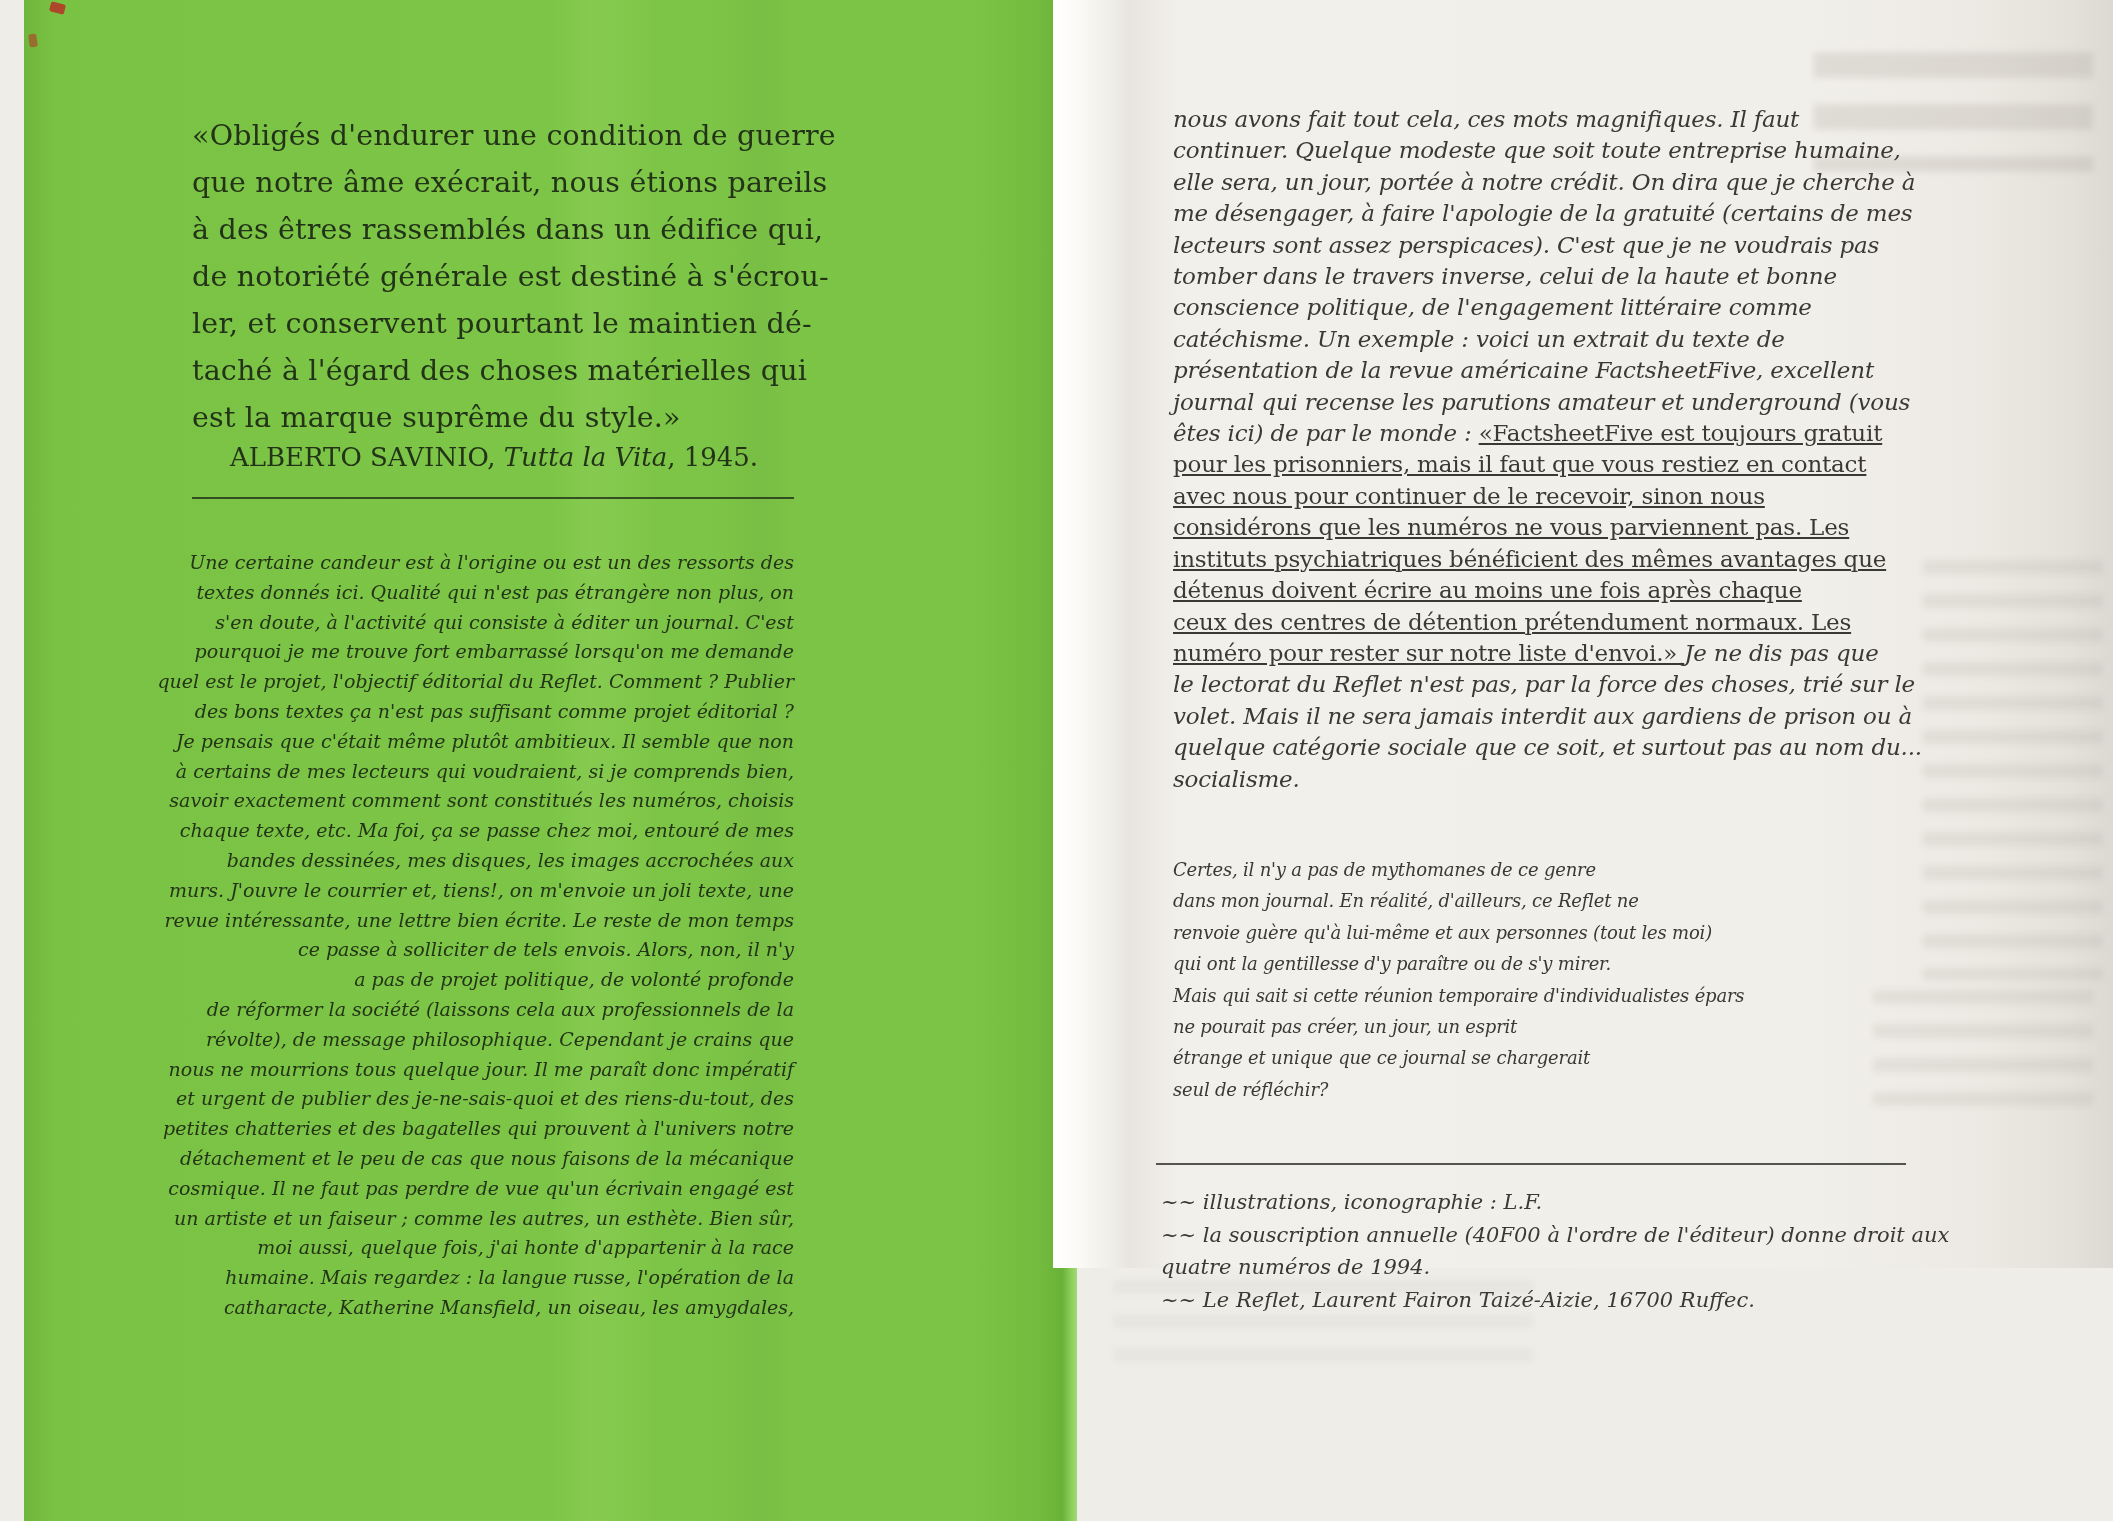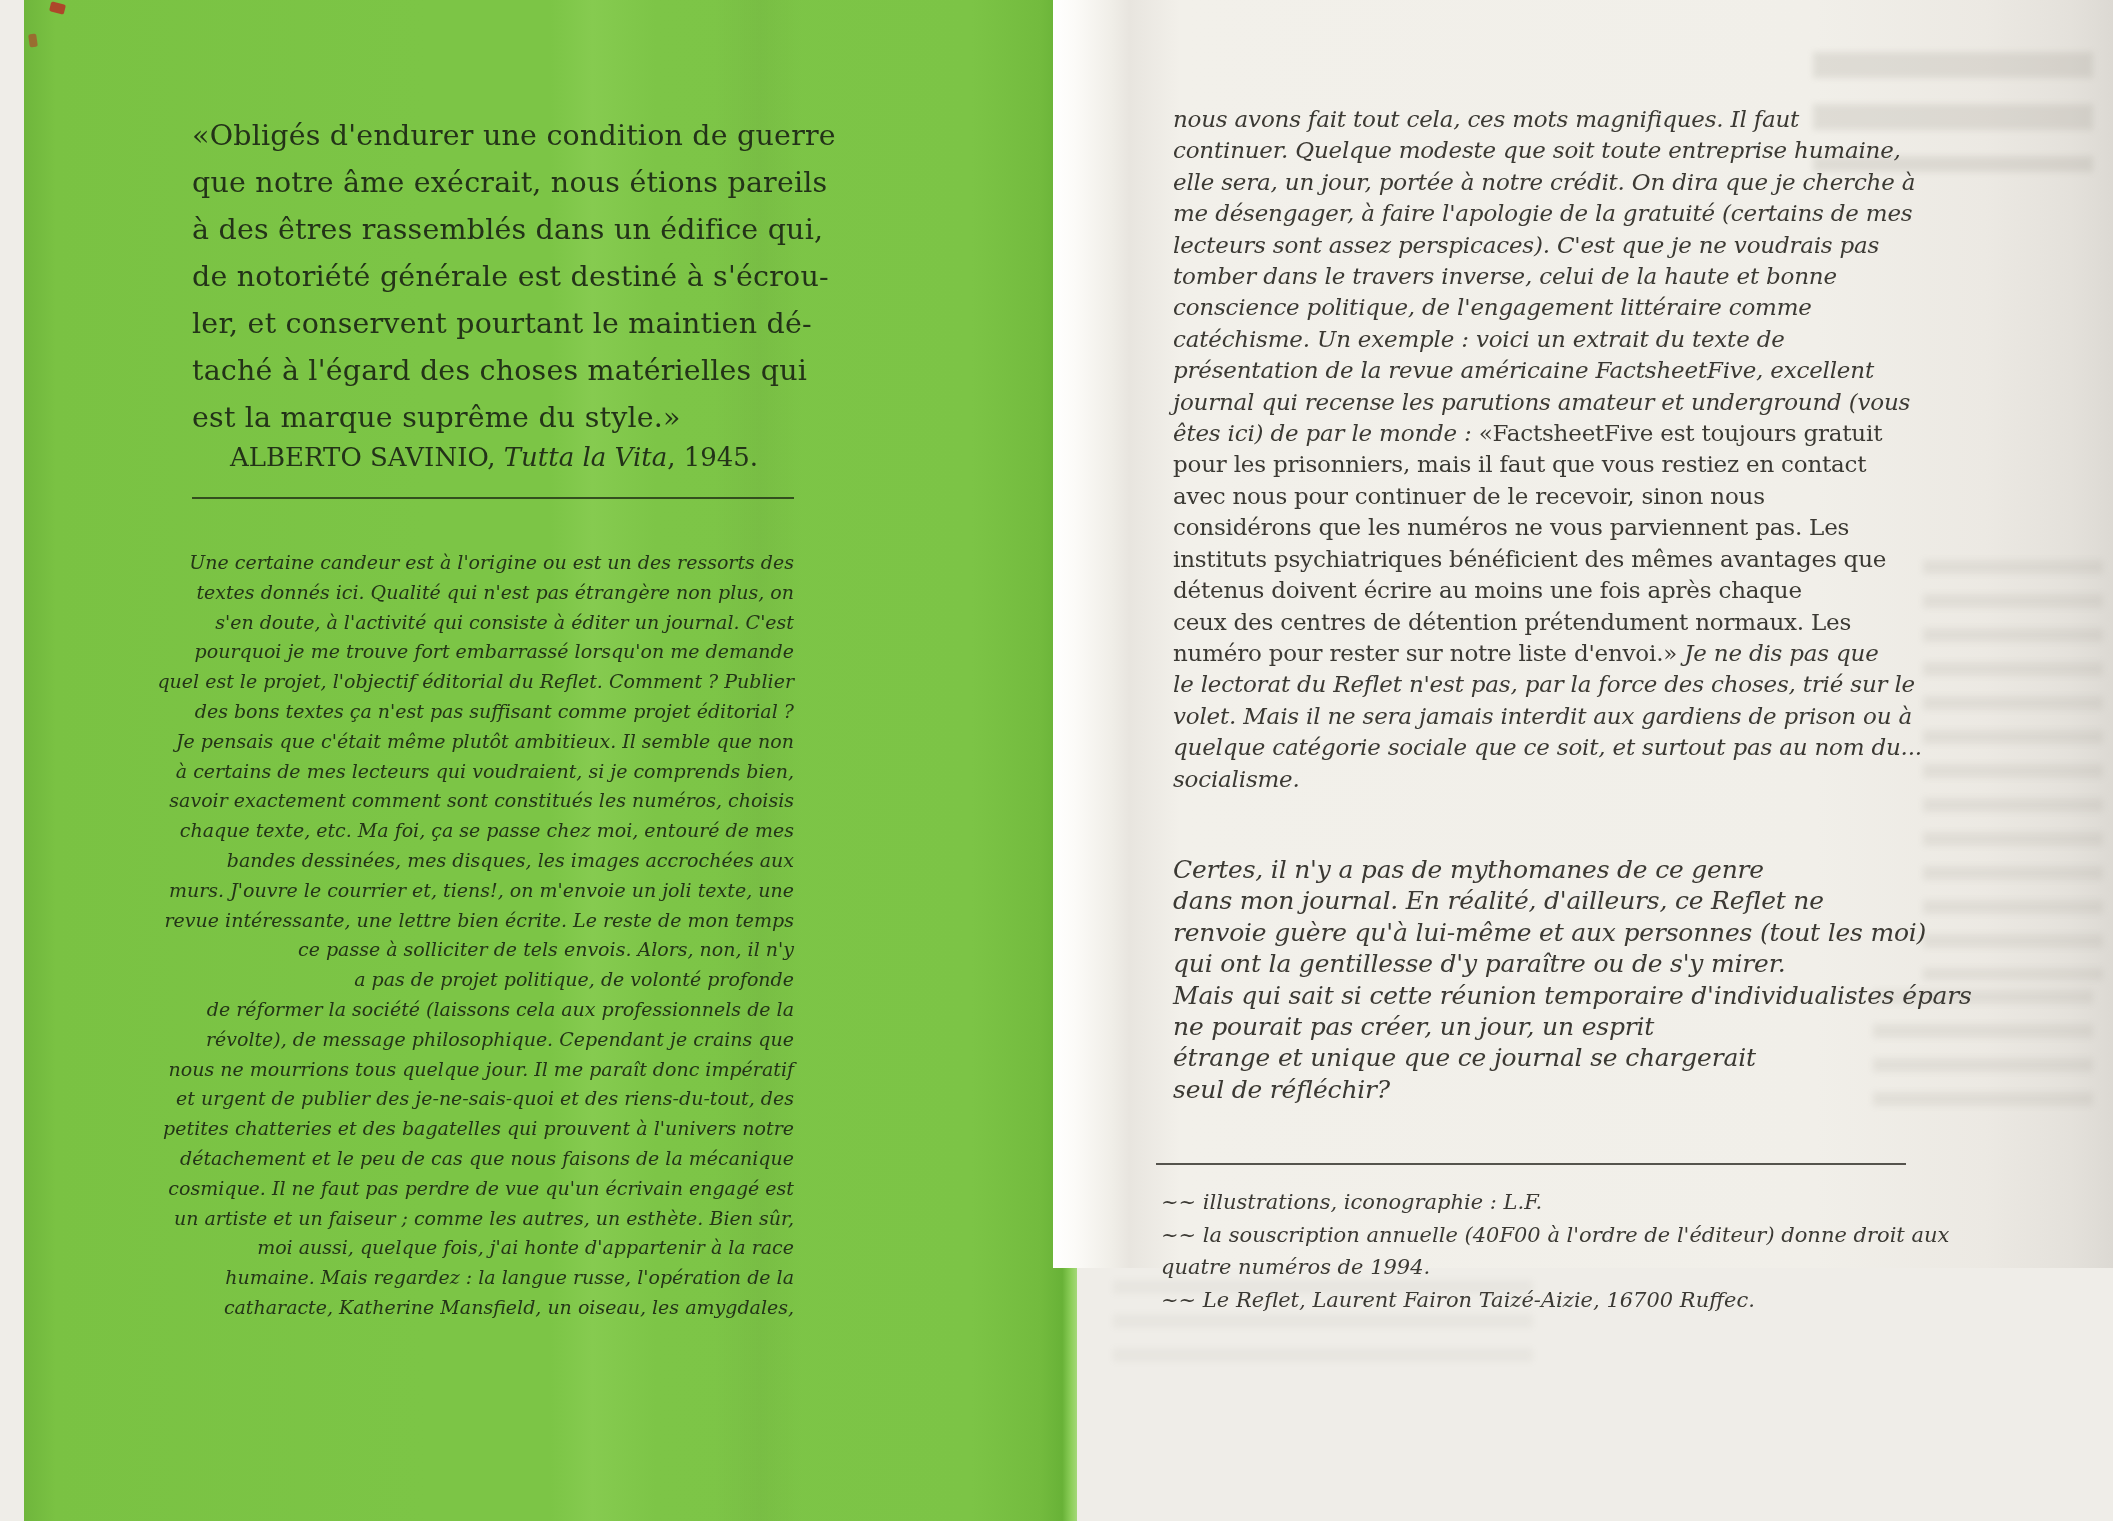--- a/index.html
+++ b/index.html
@@ -37,38 +37,38 @@
     position:absolute;left:168px;top:497px;width:602px;height:2px;
     background:#273a17;opacity:.85;
   }
   .editorial{
     position:absolute;left:133px;top:548px;width:637px;
     font-size:19px;line-height:29.8px;color:#243517;
     text-align:right;
   }
   .editorial .tline{white-space:nowrap;}
   .italic-default span{font-style:italic;}
-  span.rm{font-style:normal !important;}
+  span.rm{font-style:normal !important;text-decoration:underline;}
   span.it{font-style:italic !important;}
   
   .page-right{
     position:absolute;left:1053px;top:0;width:1060px;height:1268px;
     background:linear-gradient(90deg,
       #ffffff 0%, #fcfbf8 2%, #f0eee8 5.5%, #e8e5df 7.2%,
       #f2f0ea 12%, #f1efe9 72%, #ece9e3 88%, #e4e1db 96%, #dcd9d3 100%);
   }
   .rp-body{
     position:absolute;left:120px;top:104px;width:820px;
     font-size:23px;line-height:31.4px;color:#3b3933;
     letter-spacing:-0.2px;
   }
   .rp-body .tline,.rp-closing .tline{white-space:nowrap;text-align:left;}
   .rp-closing{
     position:absolute;left:120px;top:854px;width:820px;
-    font-size:25px;line-height:31.4px;color:#3b3933;
+    font-size:18px;line-height:31.4px;color:#3b3933;
     letter-spacing:-0.2px;
   }
   .rp-rule{
     position:absolute;left:103px;top:1163px;width:750px;height:2px;
     background:#44423c;opacity:.9;
   }
   .rp-colophon{
     position:absolute;left:108px;top:1186px;width:820px;
     font-size:21px;line-height:32.5px;color:#3b3933;
   }

